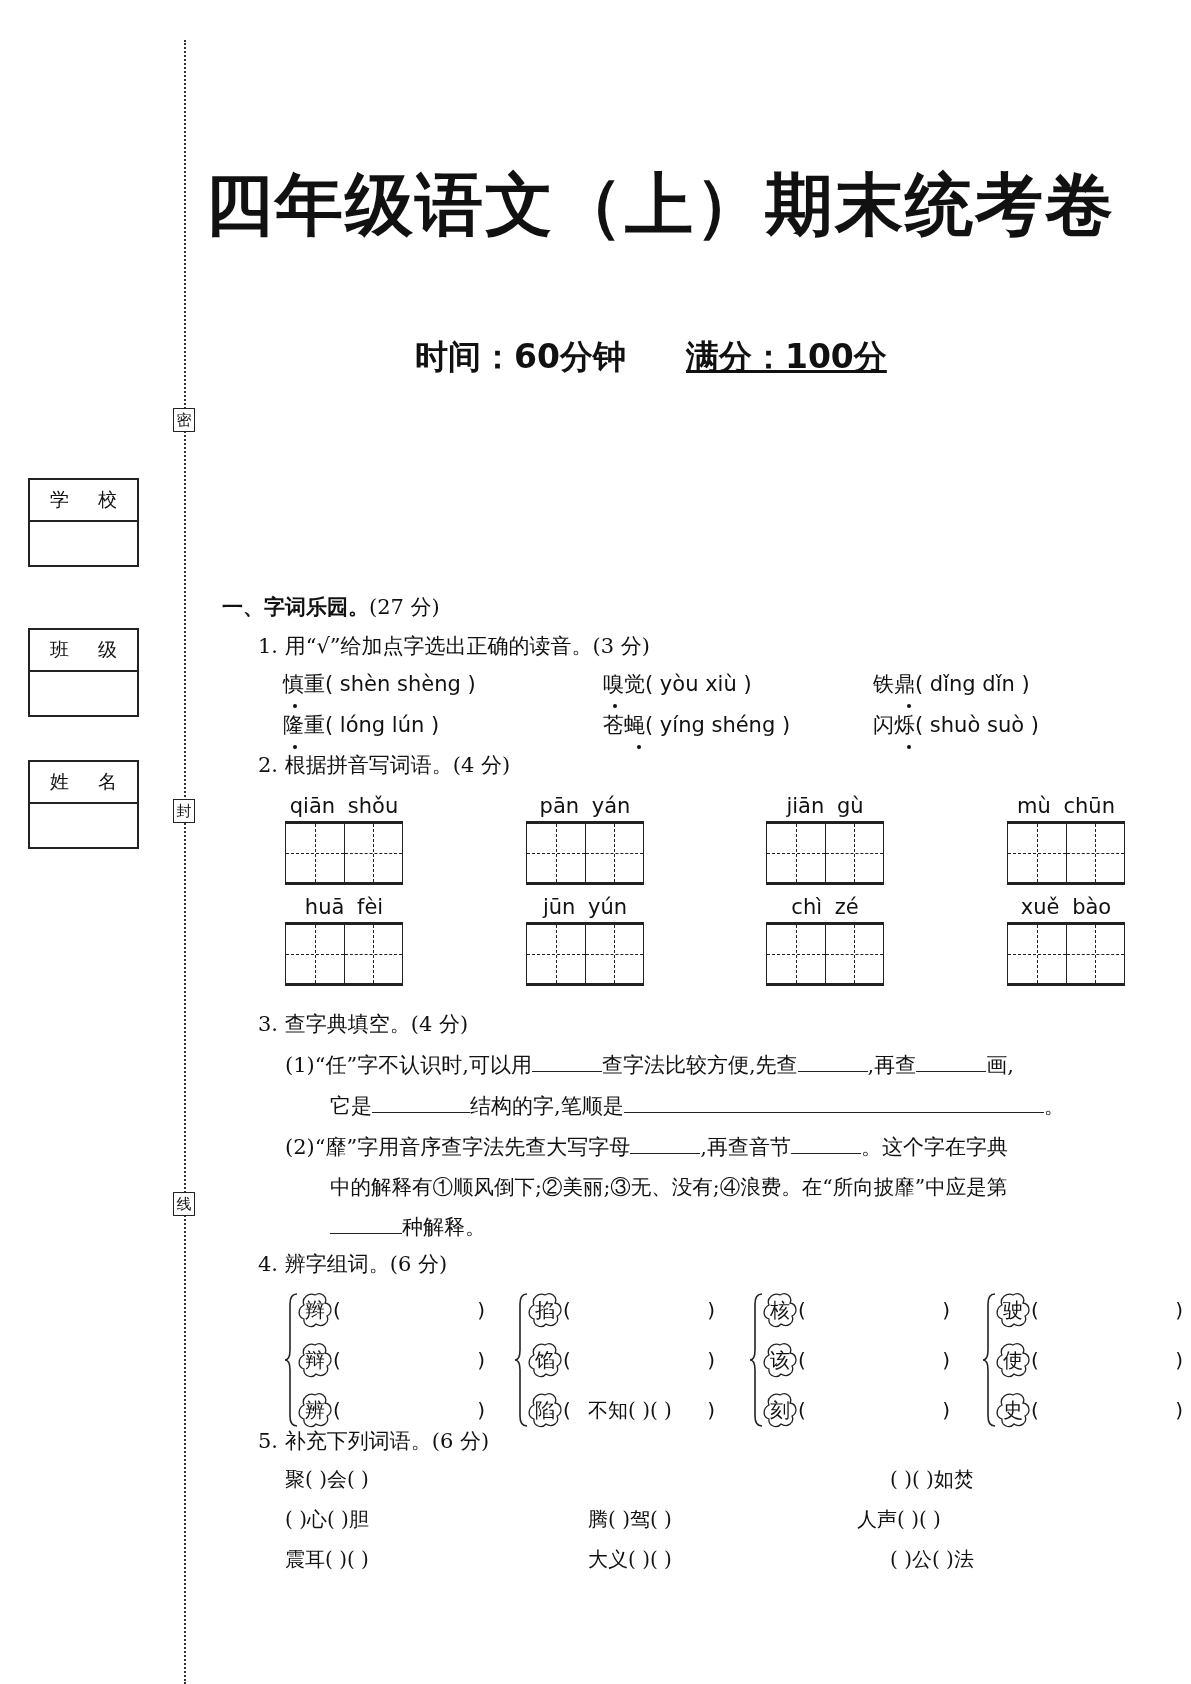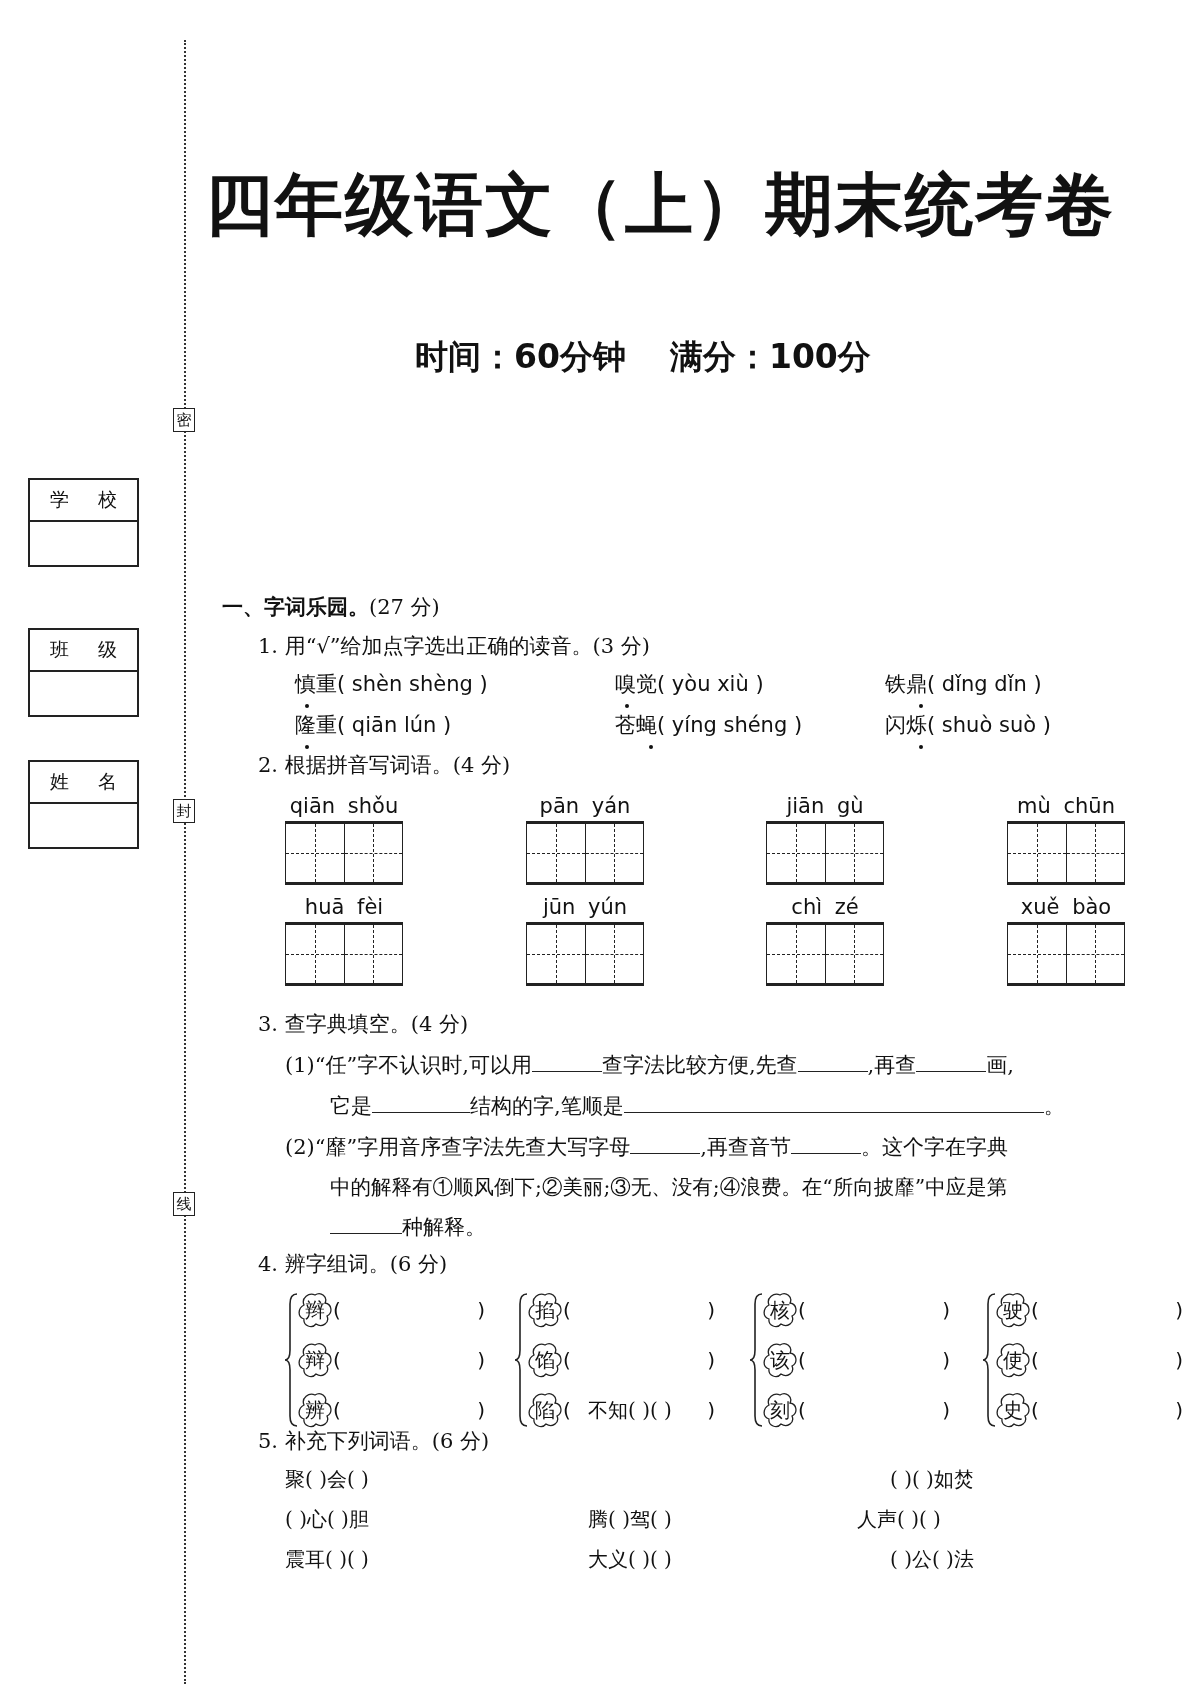--- a/index.html
+++ b/index.html
@@ -17,35 +17,35 @@
   .infobox .lab { height:40px; border-bottom:2px solid #222; display:flex;
                   justify-content:space-between; align-items:center; padding:0 20px;
                   font-size:19px; font-family:"DejaVu Sans", sans-serif; }
   .infobox .blank { height:38px; }
 
   .title { position:absolute; left:205px; top:160px; width:960px; font-size:68px;
            font-weight:bold; font-family:"DejaVu Sans", sans-serif; letter-spacing:2px;
            white-space:nowrap; }
   .subtitle { position:absolute; left:415px; top:335px; font-size:33px; font-weight:bold;
               font-family:"DejaVu Sans", sans-serif; white-space:nowrap; }
-  .subtitle span + span { margin-left:44px; }
+  .subtitle span + span { margin-left:60px;text-decoration:underline; }
 
   table.score { position:absolute; left:229px; top:465px; width:914px;
                 border-collapse:collapse; border:3px solid #222; }
   table.score td { border:1.5px solid #222; height:38px; text-align:center;
                    font-size:19px; font-family:"DejaVu Serif", serif; font-weight:bold; }
   table.score td:first-child { width:110px; }
 
   .sec { position:absolute; left:222px; top:593px; font-size:21px; font-weight:bold;
          font-family:"DejaVu Sans", sans-serif; }
   .sec .pts { font-weight:normal; font-family:"DejaVu Serif", serif; }
   .q { position:absolute; left:258px; font-size:21px; white-space:nowrap; }
 
   .pinyinrow { position:absolute; font-size:21px; font-family:"DejaVu Sans", sans-serif; white-space:nowrap; }
-  .pinyinrow .word { position:relative; display:inline-block; font-family:Liberation Serif, serif;margin-left:12px; }
+  .pinyinrow .word { position:relative; display:inline-block; font-family:Liberation Serif, serif; }
   .dot { position:absolute; bottom:-10px; width:4px; height:4px; background:#111; border-radius:50%; }
 
   .grid { position:absolute; }
   .grid .py { position:absolute; top:0; width:118px; text-align:center; font-size:21px;
               font-family:"DejaVu Sans", sans-serif; white-space:nowrap; word-spacing:6px; }
   .grid .box { position:absolute; top:27px; width:116px; height:58px; display:flex;
                border-top:3px solid #222; border-bottom:3px solid #222;
                border-left:1.5px solid #222; border-right:1.5px solid #222; }
   .grid .cell { flex:1; position:relative; border-right:1.5px solid #222; }
   .grid .cell:last-child { border-right:none; }
@@ -117,21 +117,21 @@
 <div class="pinyinrow" style="left:283px; top:670px">
   <span class="word"><span>慎重</span><i class="dot" style="left:10px"></i></span><span>( shèn   shèng )</span>
 </div>
 <div class="pinyinrow" style="left:603px; top:670px">
   <span class="word"><span>嗅觉</span><i class="dot" style="left:10px"></i></span><span>( yòu   xiù )</span>
 </div>
 <div class="pinyinrow" style="left:873px; top:670px">
   <span class="word"><span>铁鼎</span><i class="dot" style="left:34px"></i></span><span>( dǐng   dǐn )</span>
 </div>
 <div class="pinyinrow" style="left:283px; top:711px">
-  <span class="word"><span>隆重</span><i class="dot" style="left:10px"></i></span><span>( qiān   lún )</span>
+  <span class="word"><span>隆重</span><i class="dot" style="left:10px"></i></span><span>( lóng   lún )</span>
 </div>
 <div class="pinyinrow" style="left:603px; top:711px">
   <span class="word"><span>苍蝇</span><i class="dot" style="left:34px"></i></span><span>( yíng   shéng )</span>
 </div>
 <div class="pinyinrow" style="left:873px; top:711px">
   <span class="word"><span>闪烁</span><i class="dot" style="left:34px"></i></span><span>( shuò   suò )</span>
 </div>
 
 <div class="q" style="top:751px">2. 根据拼音写词语。(4 分)</div>
 

